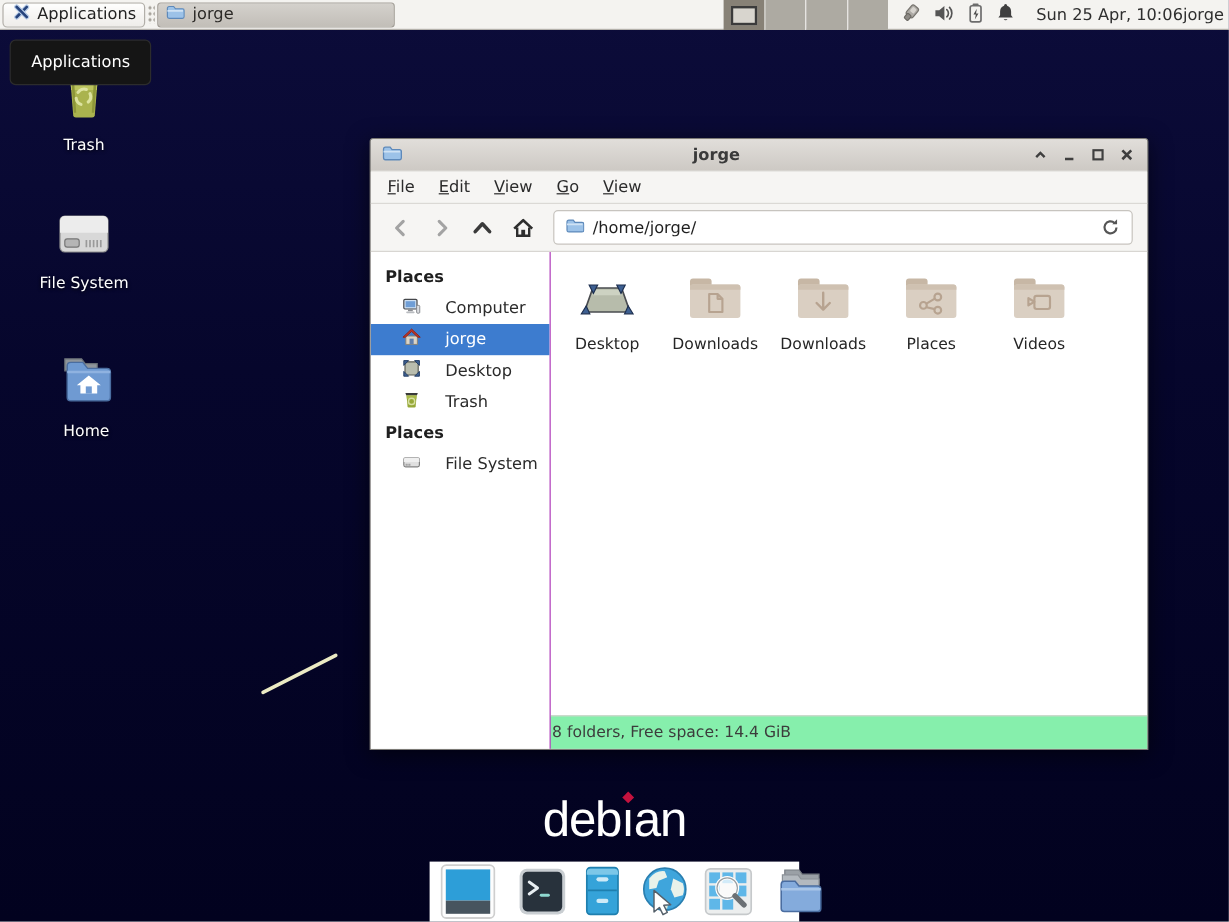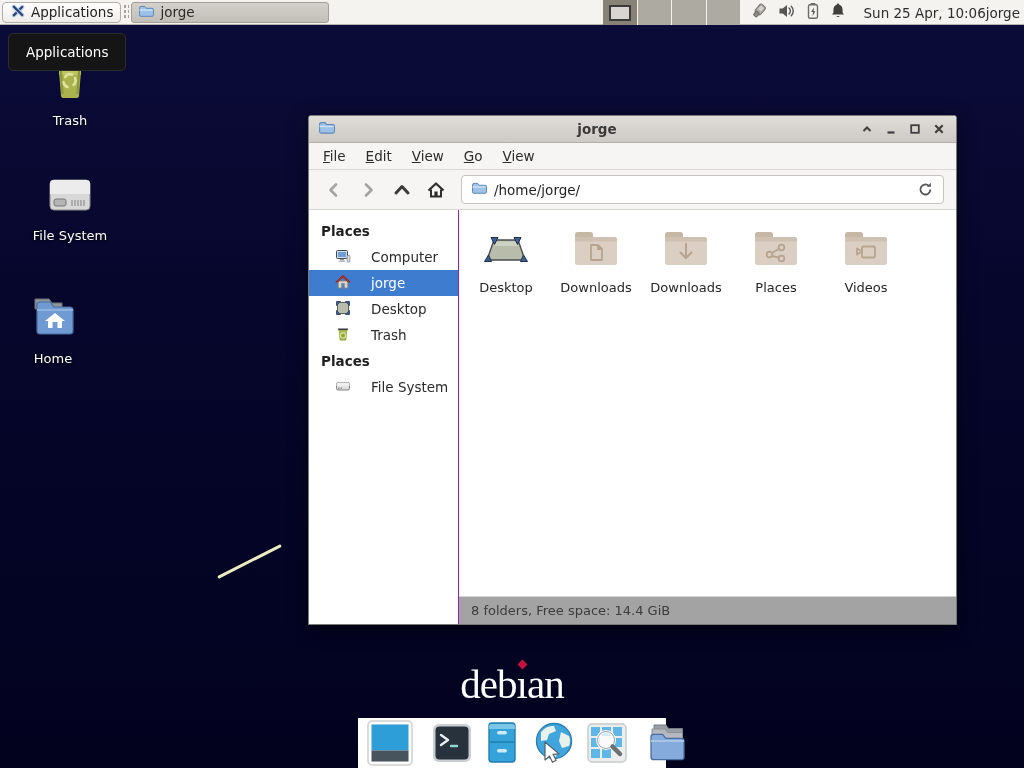--- a/index.html
+++ b/index.html
@@ -52,31 +52,31 @@
     line-height:37px; background:#151515; border:1px solid #2c2c2c; border-radius:5px;
     color:#fff; font-size:13.5px; z-index:60;
   }
 
   
   .desk-icon { position:absolute; width:96px; text-align:center; color:#fff; font-size:13px; z-index:5; }
   .desk-icon .dicon { display:block; margin:0 auto; }
   .desk-icon .dlabel { margin-top:7px; text-shadow:0 1px 3px rgba(0,0,0,.9); }
   #desk-trash { left:22px; top:53px; }
   #desk-filesystem { left:22px; top:172px; }
-  #desk-home { left:5px; top:293px; }
+  #desk-home { left:24px; top:293px; }
 
   #scratch-line {
     position:absolute; left:214px; top:560px; width:71px; height:3px;
     background:#ecebc4; transform:rotate(-27deg); border-radius:2px; z-index:2;
   }
 
   
   #debian-logo {
     position:absolute; left:0; top:660px; width:1024px; text-align:center;
-    font-family:Liberation Serif, serif;
+    font-family:Liberation Sans, sans-serif;
     font-size:41px; color:#ffffff; letter-spacing:-1px; z-index:3;
   }
   .logo-i { position:relative; display:inline-block; }
   .logo-dot {
     position:absolute; left:2px; top:1px; width:7px; height:7px;
     background:#c4123e; transform:rotate(45deg);
   }
 
   
   #dock {
@@ -141,22 +141,22 @@
   #files {
     flex:1; background:#ffffff; padding:16px 0 0 2px;
     display:flex; flex-wrap:wrap; align-content:flex-start;
   }
   .file-cell { width:90px; height:96px; display:flex; flex-direction:column; align-items:center; }
   .ficon { width:48px; height:44px; margin-top:2px; position:relative; }
   .ficon svg { position:absolute; left:0; top:0; }
   .flabel { margin-top:8px; font-size:13px; color:#262626; white-space:nowrap; }
 
   #statusbar {
-    height:28px; background:#a3a3a3; border-top:1px solid #d6d4d0;
-    line-height:27px; padding-left:12px; font-size:13px; color:#3c3c3c;
+    height:28px; background:#86efac; border-top:1px solid #d6d4d0;
+    line-height:27px; padding-left:1px; font-size:13px; color:#3c3c3c;
   }
 </style>
 </head>
 <body>
 
 <div id="panel">
   <div id="applications-btn" class="panel-btn">
     <span>
       <svg width="16" height="16" viewBox="0 0 16 16">
         <g stroke="#b9cde8" stroke-width="1">

